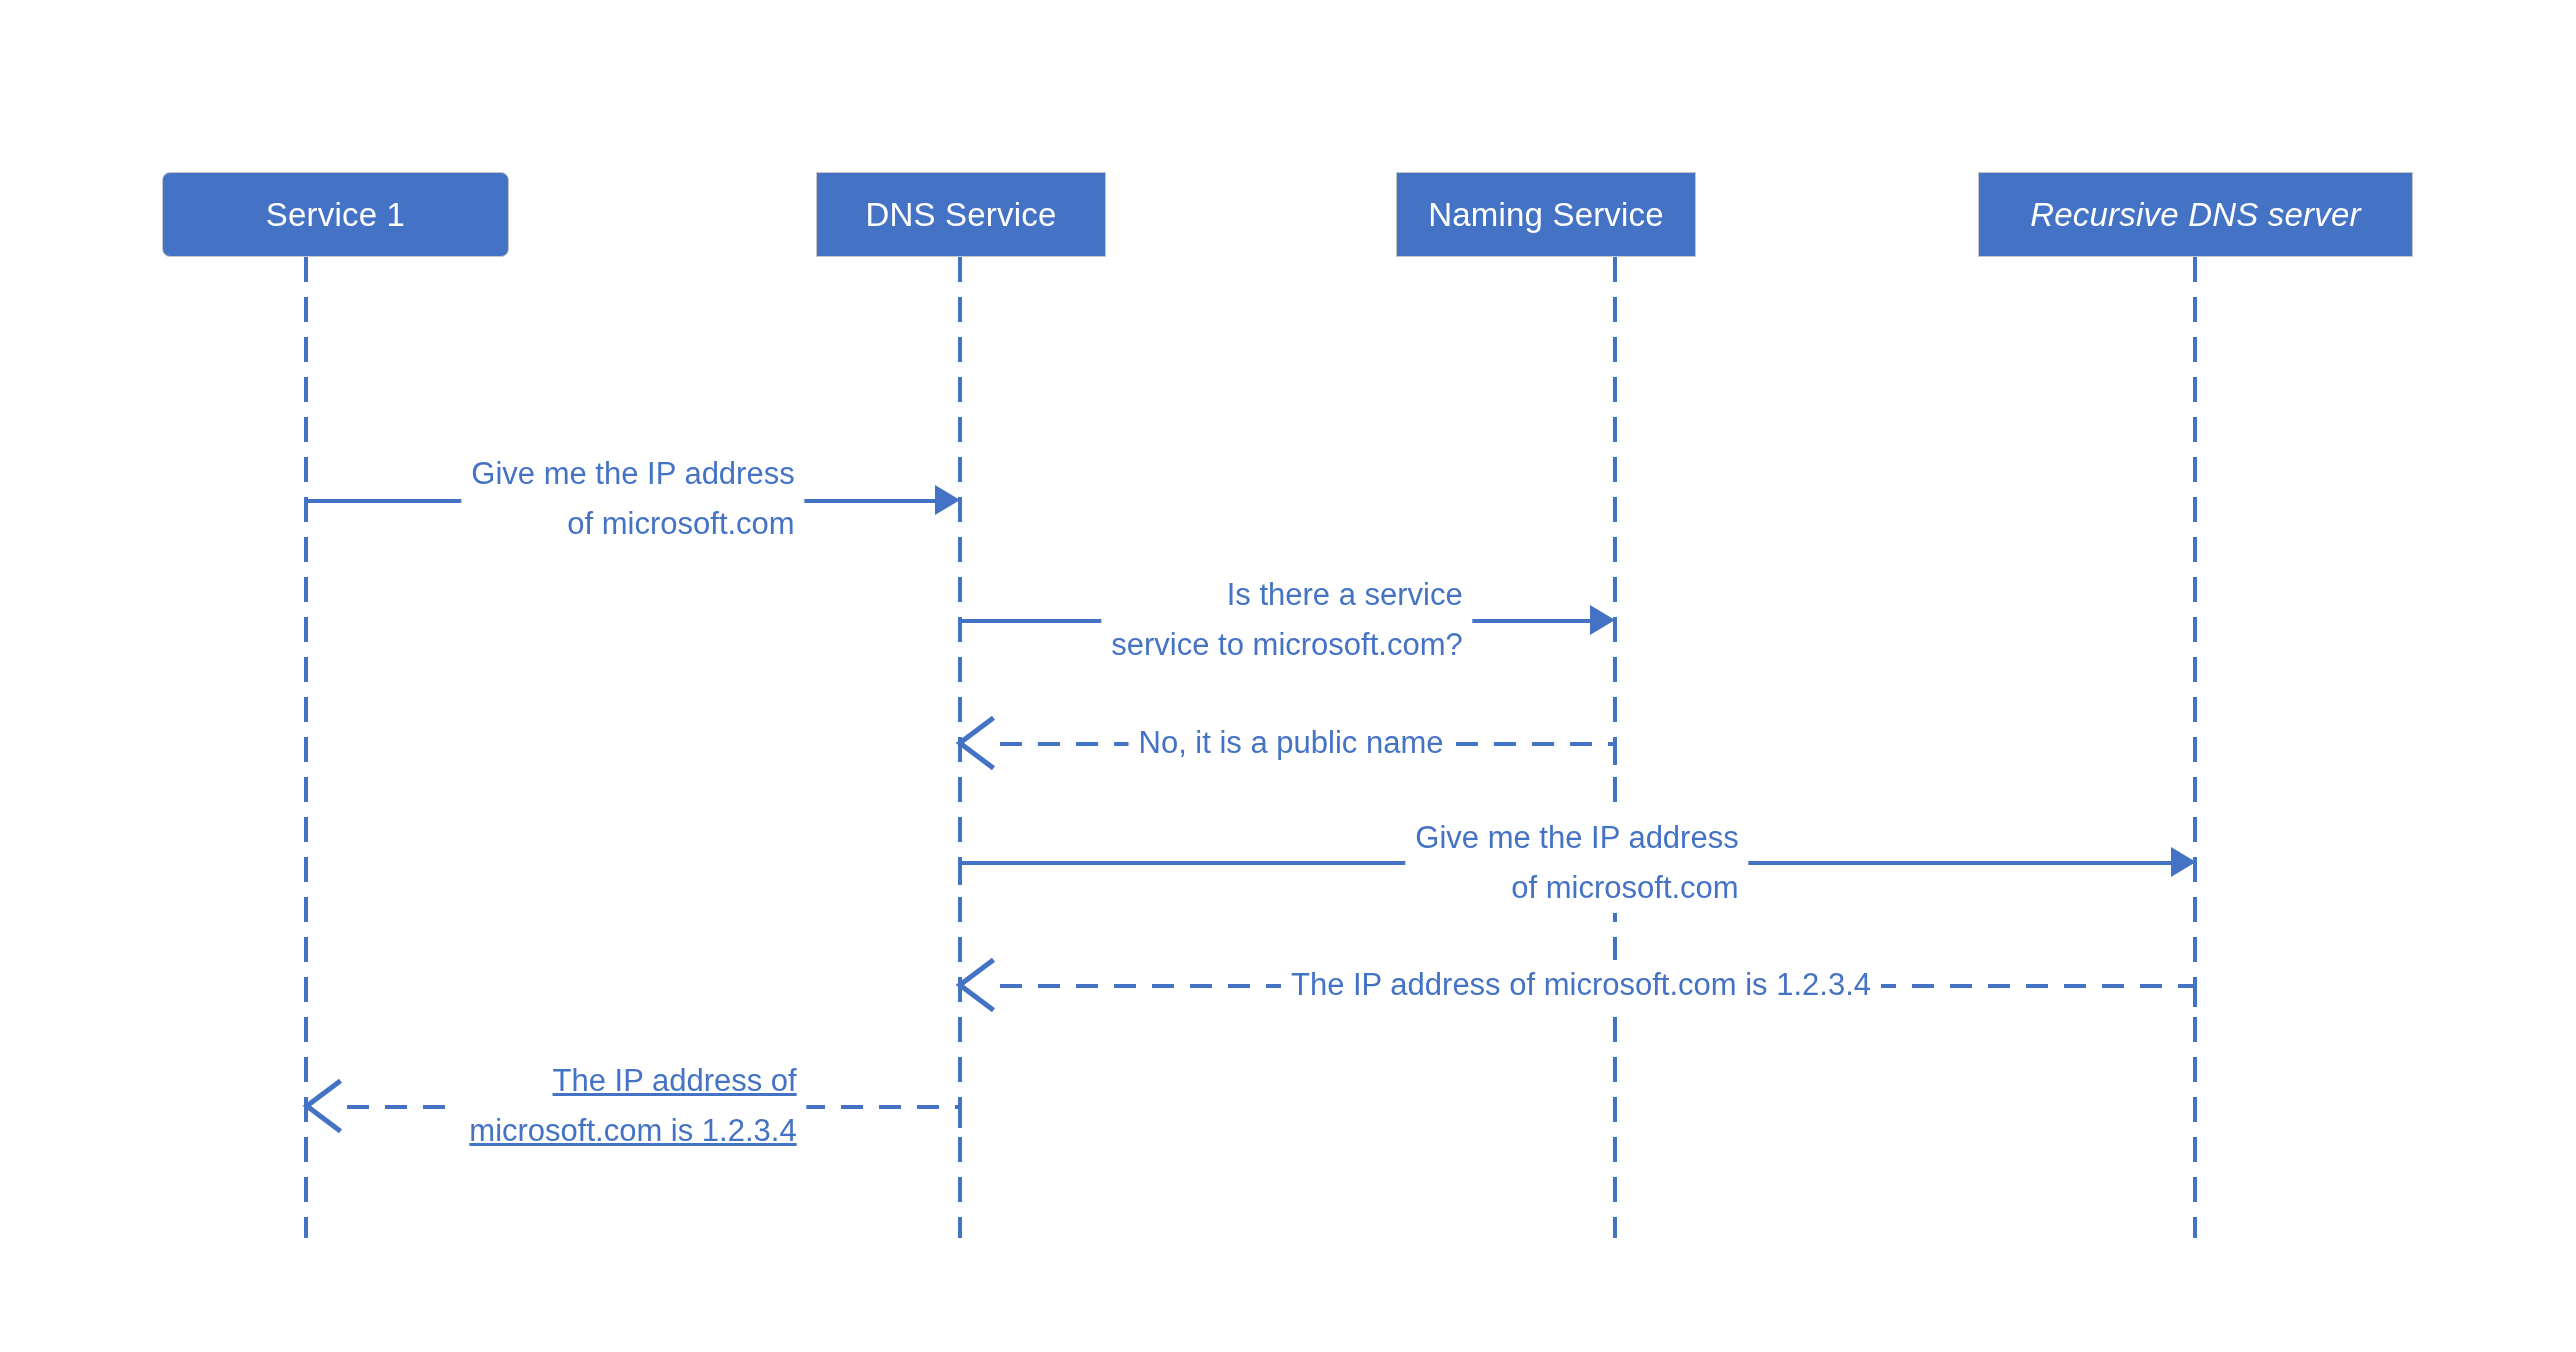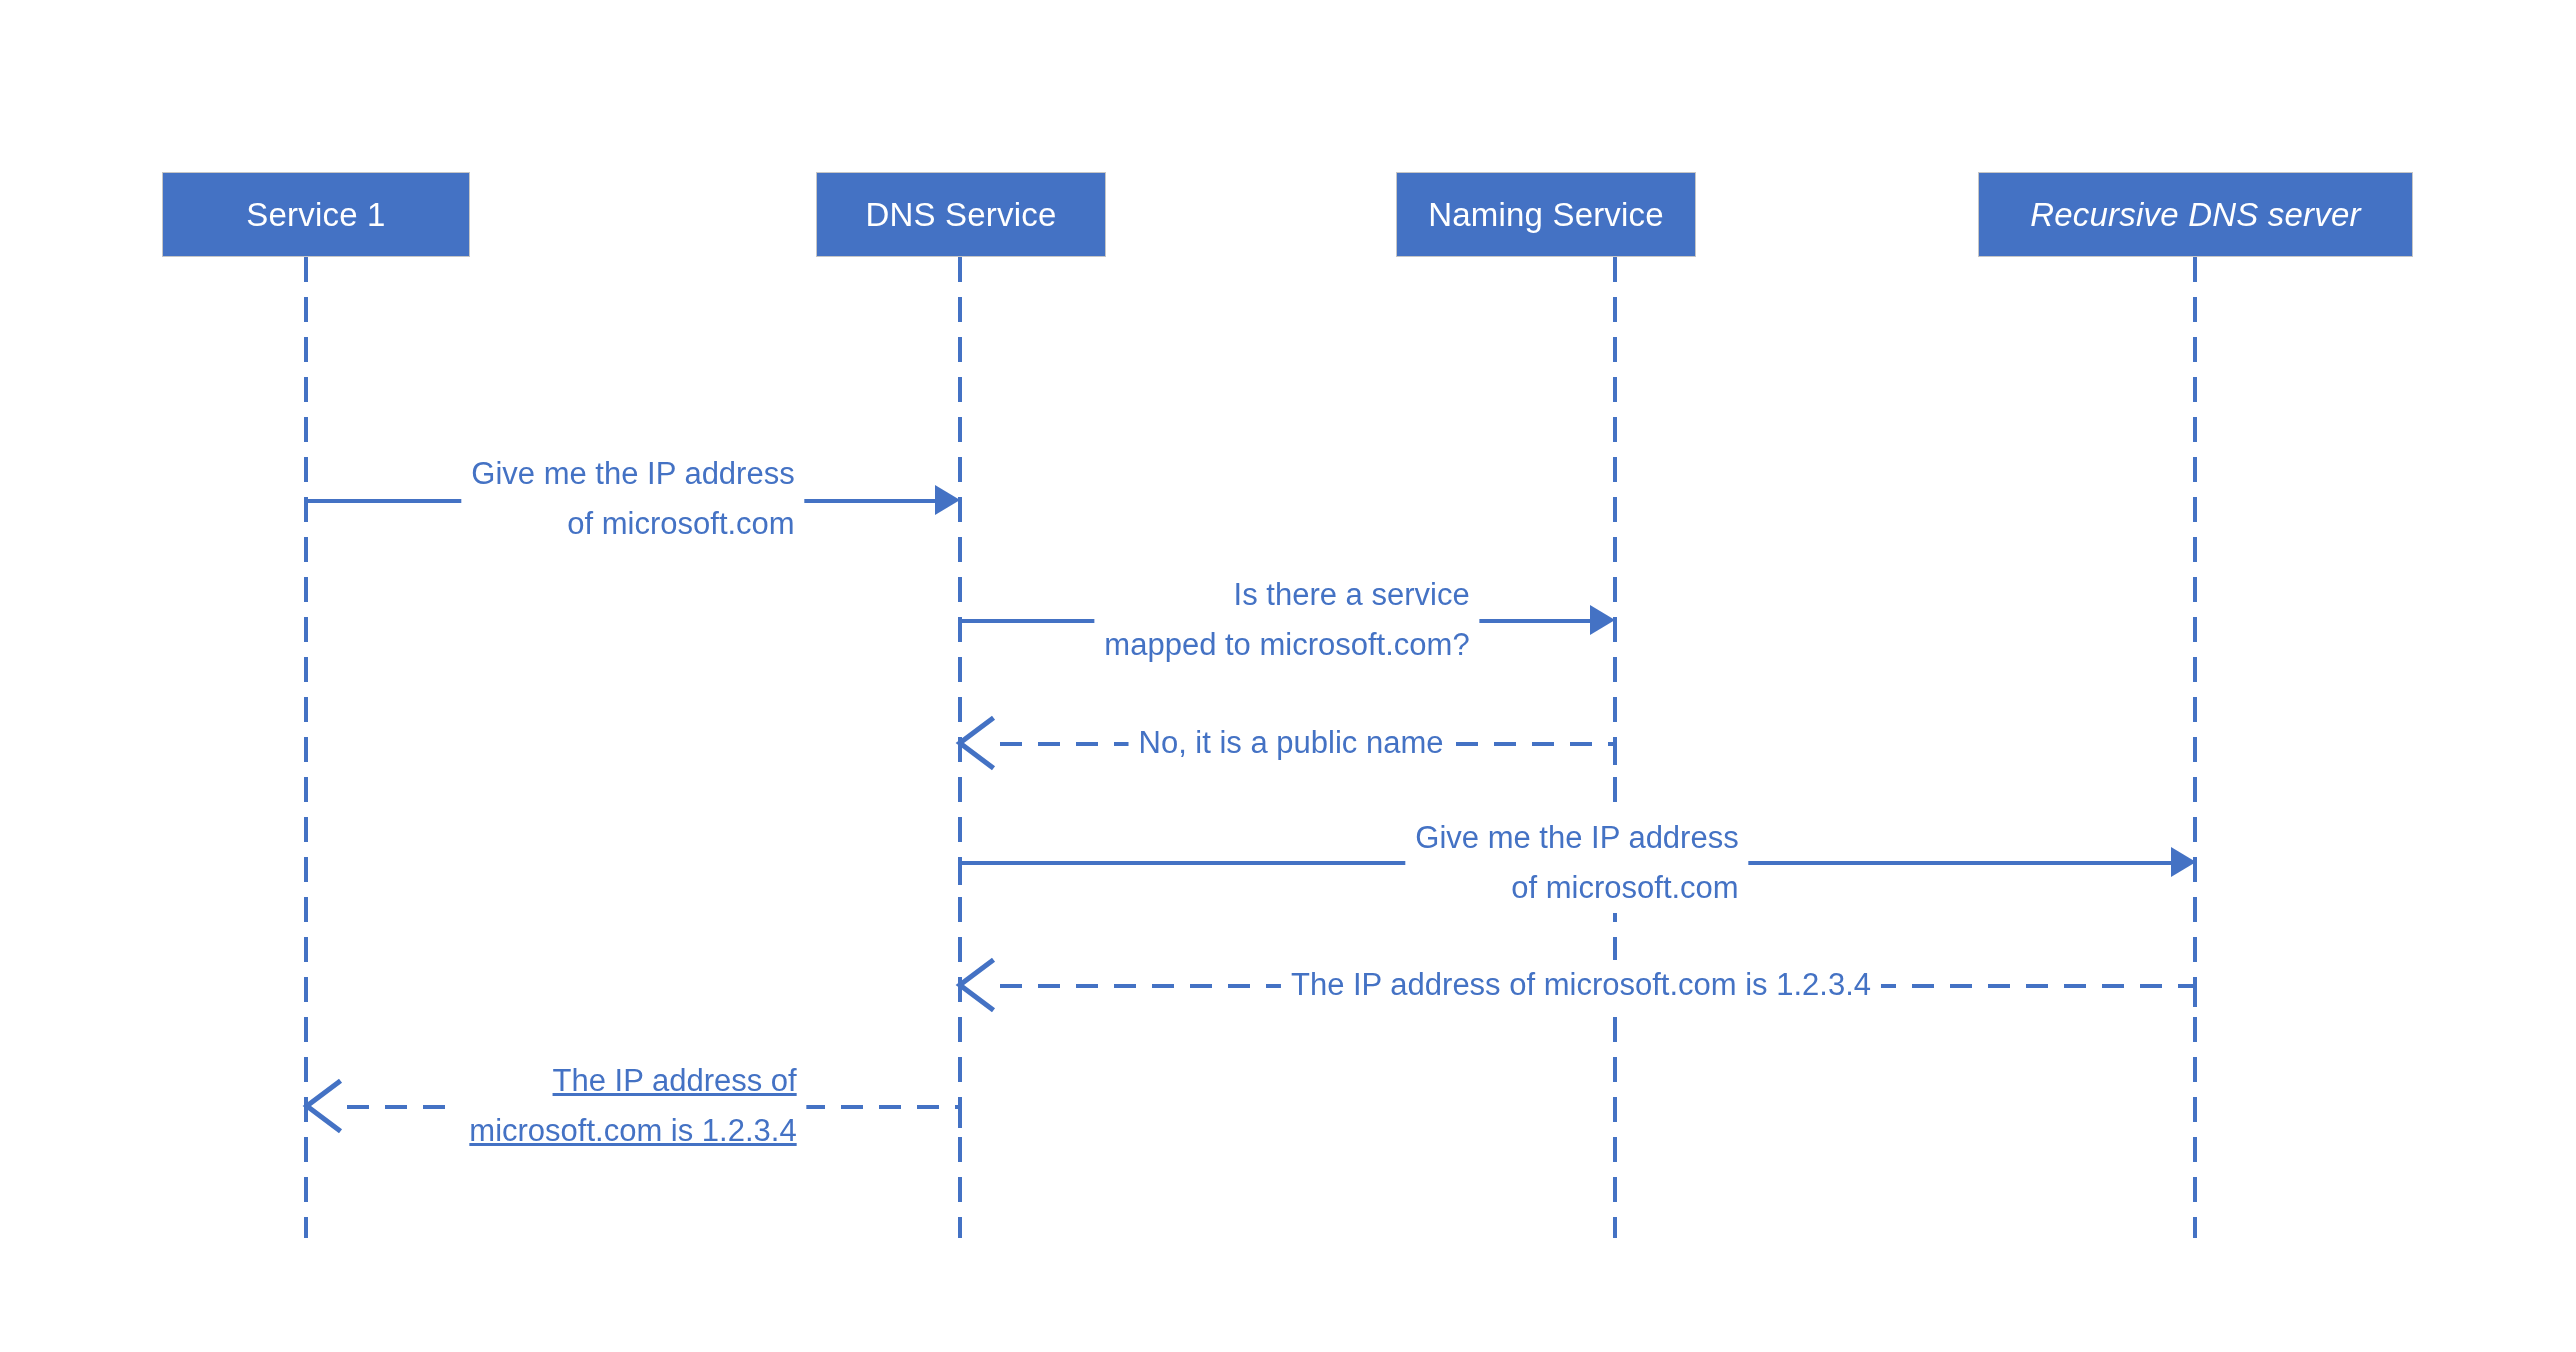--- a/index.html
+++ b/index.html
@@ -79,21 +79,21 @@
     white-space:nowrap;
     padding:0 10px;
     z-index:3;
   }
 </style>
 </head>
 <body>
 
 <div class="canvas">
 
-  <div class="actor" style="left:162px;width:308px;">
+  <div class="actor" style="left:162px;width:347px;border-radius:8px;">
     <span>Service 1</span>
   </div>
   <div class="actor" style="left:816px;width:290px;">
     <span>DNS Service</span>
   </div>
   <div class="actor" style="left:1396px;width:300px;">
     <span>Naming Service</span>
   </div>
   <div class="actor" style="left:1978px;width:435px;font-style:italic;">
     <span>Recursive DNS server</span>
@@ -110,21 +110,21 @@
   <div class="msg-label" style="left:633px;top:499px;">
     <div>Give me the IP address</div>
     <div>of microsoft.com</div>
   </div>
 
   <div class="stub" style="left:958px;top:620px;"></div>
   <div class="line-solid" style="left:960px;top:619px;width:630px;"></div>
   <div class="arrow-filled" style="left:1590px;top:605px;"></div>
   <div class="msg-label" style="left:1287px;top:620px;">
     <div>Is there a service</div>
-    <div>mapped to microsoft.com?</div>
+    <div>service to microsoft.com?</div>
   </div>
 
   <div class="stub" style="left:1613px;top:743px;"></div>
   <div class="line-dashed" style="left:1000px;top:742px;width:615px;"></div>
   <svg class="arrow-open" style="left:953px;top:711px;" width="44" height="64" viewBox="0 0 52 76">
     <path d="M48 8 L8 38 L48 68" fill="none" stroke="#4472C4" stroke-width="6"></path>
   </svg>
   <div class="msg-label" style="left:1291px;top:743px;">
     <div>No, it is a public name</div>
   </div>

